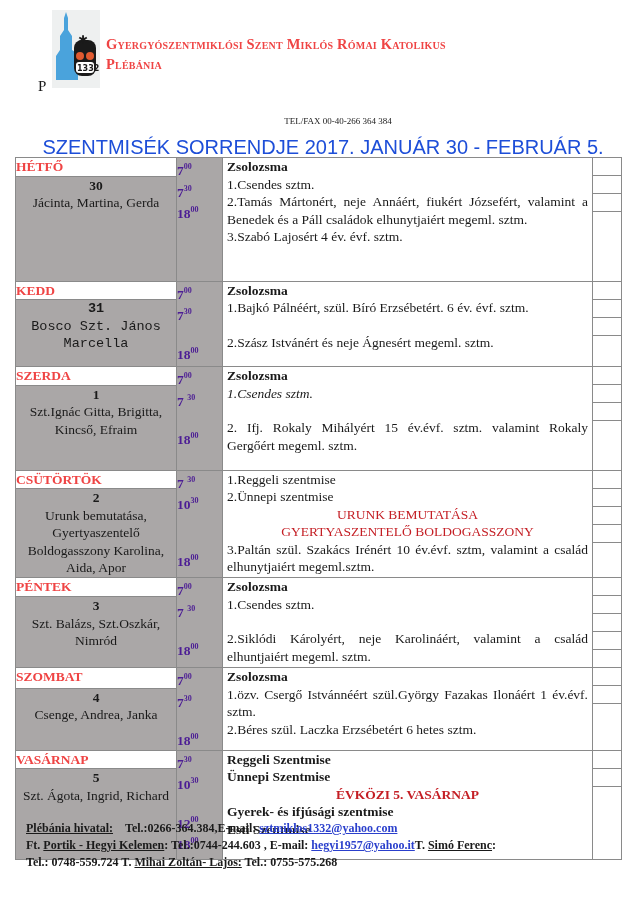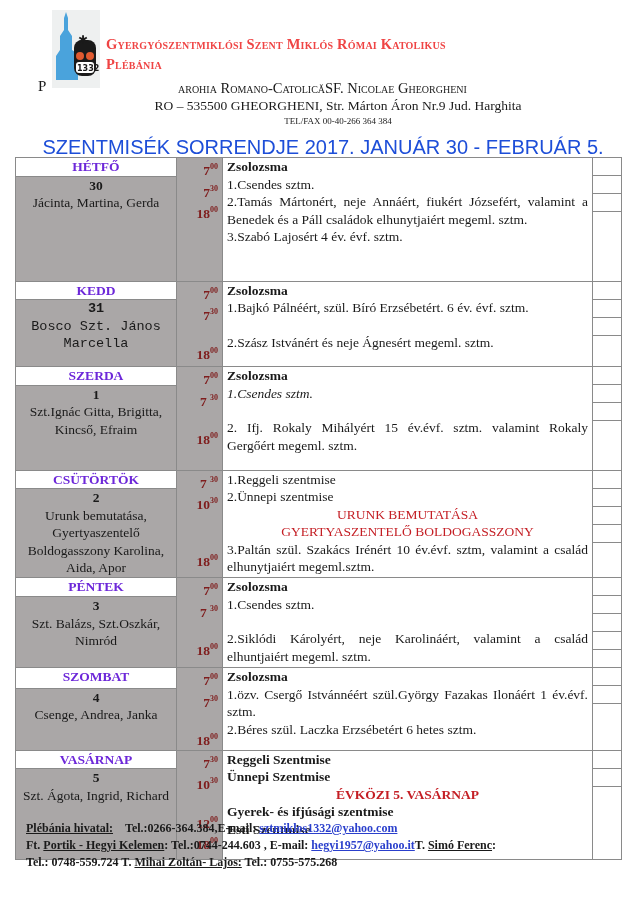--- a/index.html
+++ b/index.html
@@ -18,24 +18,24 @@
   .schedule-title { position: absolute; left: 0; width: 636px; top: 136px; text-align: center;
                     font-family: "Liberation Sans", sans-serif; font-weight: normal; color: #1d4ed8; font-size: 20px; padding-left: 10px; box-sizing: border-box; }
 
   table.sched { position: absolute; left: 15px; top: 157px; width: 606px; border-collapse: collapse; table-layout: fixed; }
   table.sched td { border: 1.5px solid #8a8a8a; vertical-align: top; padding: 0; font-size: 13.5px; line-height: 17.5px; }
   col.c-day { width: 161px; }
   col.c-time { width: 46px; }
   col.c-content { width: 370px; }
   col.c-check { width: 29px; }
 
-  .day-head { background: #ffffff; color: #6d28d9; font-weight: bold; text-align: center; height: 17px; font-size: 14px; }
+  .day-head { background: #ffffff; color: #ef4444; font-weight: bold; text-align: left; height: 17px; font-size: 14px; }
   .day-info { background: #aaa7a7; text-align: center; }
   .day-info .num { font-weight: bold; }
-  td.time { background: #aaa7a7; text-align: right; padding-right: 4px !important; color: #7f1d1d; font-weight: bold; }
+  td.time { background: #aaa7a7; padding-right: 4px !important; color: #4c1d95; font-weight: bold; }
   .time-line { display: block; }
   .time-line sup { font-size: 8px; vertical-align: 6px; }
   td.content { background: #fff; padding: 0 4px !important; text-align: justify; }
   .content-line { display: block; }
   .red-center { color: #c41e24; text-align: center; display: block; }
   td.check { background: #fff; padding: 0 !important; }
   .chk { border-bottom: 1.5px solid #8a8a8a; height: 17px; }
   .chk:last-child { border-bottom: none; }
 
   .footer { position: absolute; left: 26px; top: 820px; font-size: 12px; font-weight: bold; line-height: 17px; }
@@ -55,22 +55,20 @@
         <circle cx="38" cy="46" r="4" fill="#e05a30"></circle>
       <rect x="24" y="52" width="18" height="11" rx="3" fill="#ffffff"></rect>
       <text x="25" y="61" font-size="8" font-weight="bold" fill="#1a1a1a" font-family="DejaVu Sans, sans-serif">1332</text>
     </svg>
   </div>
   <div class="parish-title">
     <div>Gyergyószentmiklósi Szent Miklós Római Katolikus</div>
     <div>Plébánia</div>
   </div>
   <div class="parish-p">P</div>
-  <div class="parish-ro">arohia Romano-CatolicăSF. Nicolae Gheorgheni</div>
-  <div class="parish-addr">RO – 535500 GHEORGHENI, Str. Márton Áron Nr.9 Jud. Harghita</div>
   <div class="parish-tel">TEL/FAX 00-40-266 364 384</div>
 </div>
 
 <div class="schedule-title">SZENTMISÉK SORRENDJE 2017. JANUÁR 30 - FEBRUÁR 5. KÖZÖTT</div>
 
 <table class="sched">
   <colgroup>
       <col class="c-day">
       <col class="c-time">
       <col class="c-content">

